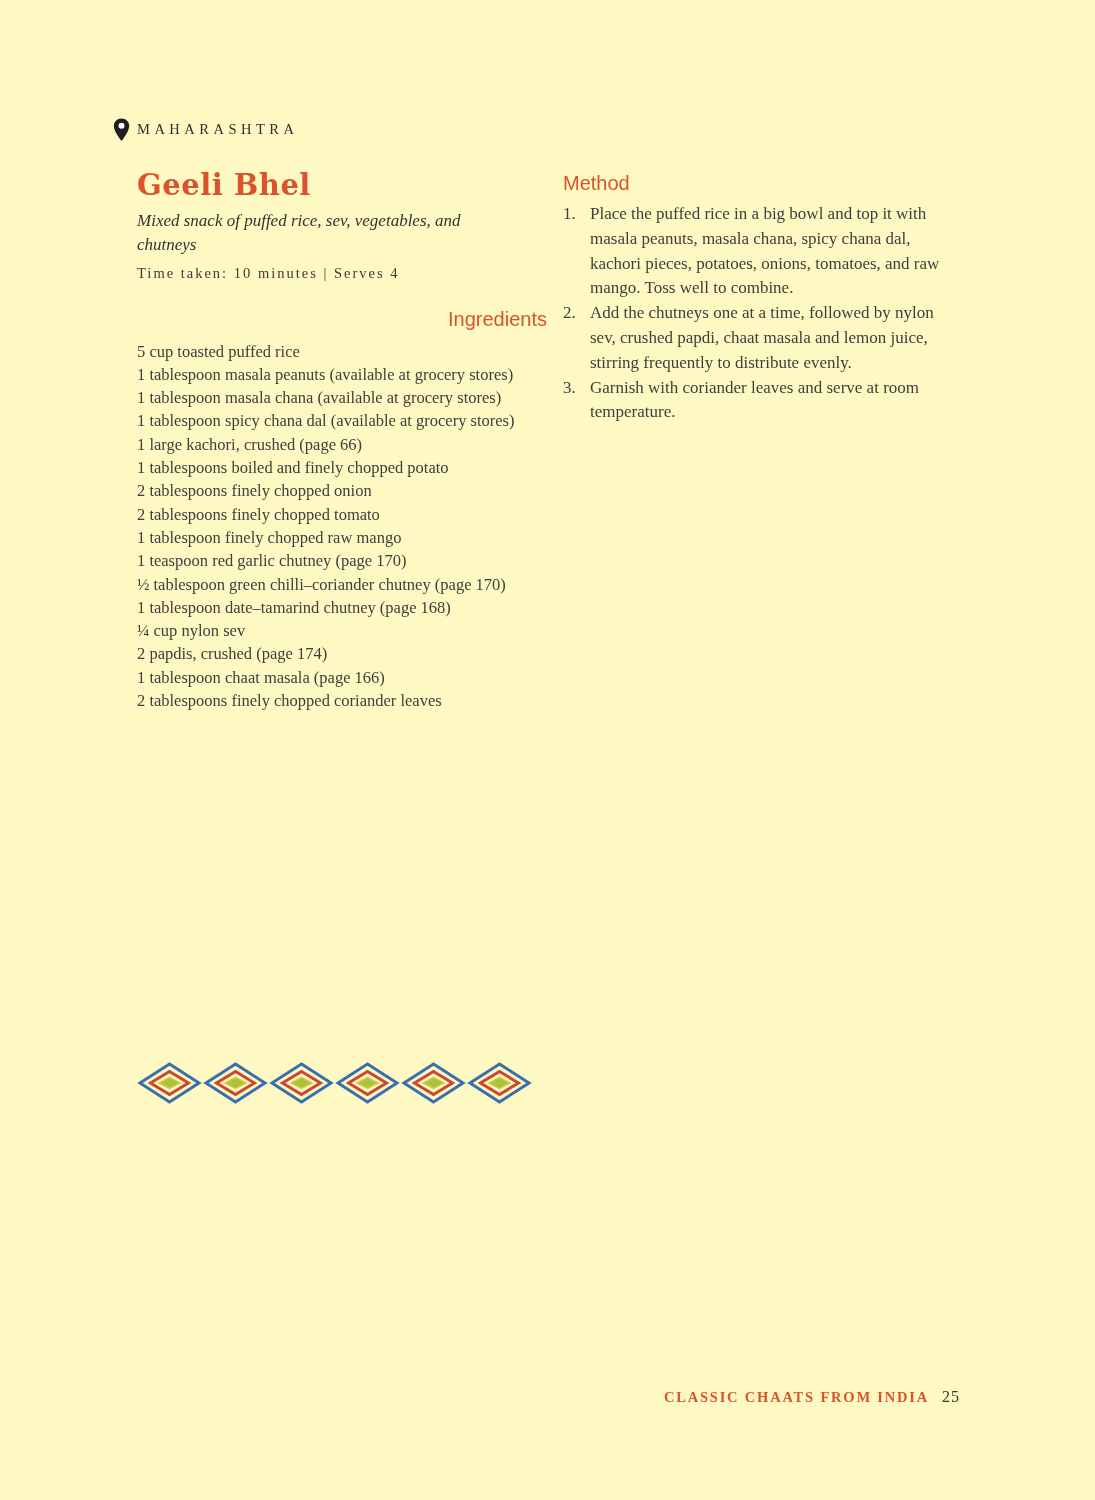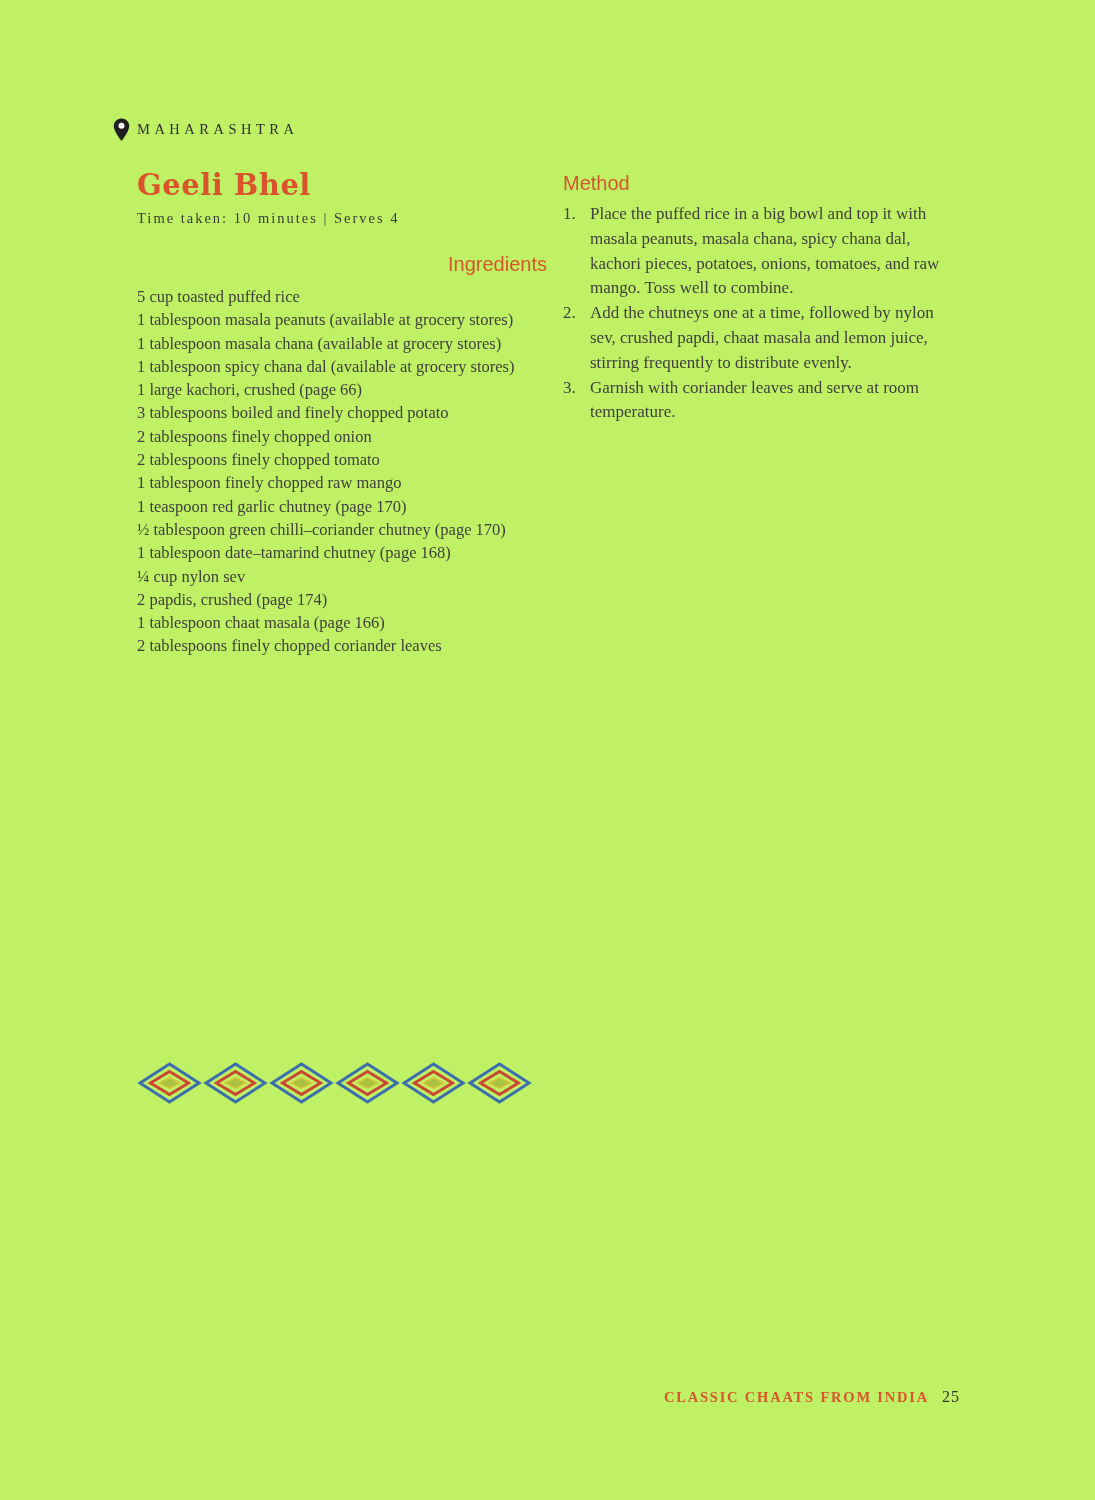--- a/index.html
+++ b/index.html
@@ -8,21 +8,21 @@
     --motif-blue:#3a6fae;
     --motif-red:#cc4733;
     --motif-green:#a9c23f;
     --motif-yellow:#d8c83a;
   }
   *{margin:0;padding:0;box-sizing:border-box;}
   html,body{background:#e9e9e9;}
   .page{
     position:relative;
     width:1095px;height:1500px;
-    background:#bef264;
+    background:#fef9c3;
     margin:0 auto;
     font-family:"Liberation Serif", serif;
     color:var(--text);
     overflow:hidden;
   }
   
   .left-col{position:absolute;left:137px;top:118px;width:410px;}
   .region-marker{display:flex;align-items:flex-start;gap:7px;margin-left:-24px;}
   .region-marker svg{margin-top:0px;}
   .region-label{
@@ -131,32 +131,33 @@
         <svg width="17" height="24" viewBox="0 0 17 24">
           <path d="M8.5 0.5 C4.1 0.5 0.8 3.8 0.8 8.1 c0 5.6 7.7 15 7.7 15 s7.7-9.4 7.7-15 C16.2 3.8 12.9 0.5 8.5 0.5 z" fill="#1f1f1f"></path>
           <circle cx="8.5" cy="7.8" r="3" fill="#ffffff"></circle>
         </svg>
       </span>
       <span class="region-label">MAHARASHTRA</span>
     </div>
 
     <h1 class="recipe-title">Geeli Bhel</h1>
 
+    <p class="recipe-subtitle">Mixed snack of puffed rice, sev, vegetables, and chutneys</p>
 
     <p class="recipe-meta">Time taken: 10 minutes | Serves 4</p>
 
     <h2 class="section-heading ingredients-heading">Ingredients</h2>
 
     <ul class="ingredients-list">
         <li>5 cup toasted puffed rice</li>
         <li>1 tablespoon masala peanuts (available at grocery stores)</li>
         <li>1 tablespoon masala chana (available at grocery stores)</li>
         <li>1 tablespoon spicy chana dal (available at grocery stores)</li>
         <li>1 large kachori, crushed (page 66)</li>
-        <li>3 tablespoons boiled and finely chopped potato</li>
+        <li>1 tablespoons boiled and finely chopped potato</li>
         <li>2 tablespoons finely chopped onion</li>
         <li>2 tablespoons finely chopped tomato</li>
         <li>1 tablespoon finely chopped raw mango</li>
         <li>1 teaspoon red garlic chutney (page 170)</li>
         <li>½ tablespoon green chilli–coriander chutney (page 170)</li>
         <li>1 tablespoon date–tamarind chutney (page 168)</li>
         <li>¼ cup nylon sev</li>
         <li>2 papdis, crushed (page 174)</li>
         <li>1 tablespoon chaat masala (page 166)</li>
         <li>2 tablespoons finely chopped coriander leaves</li>

